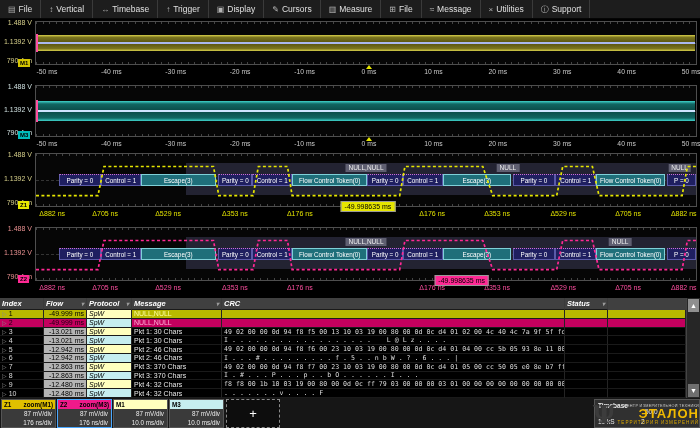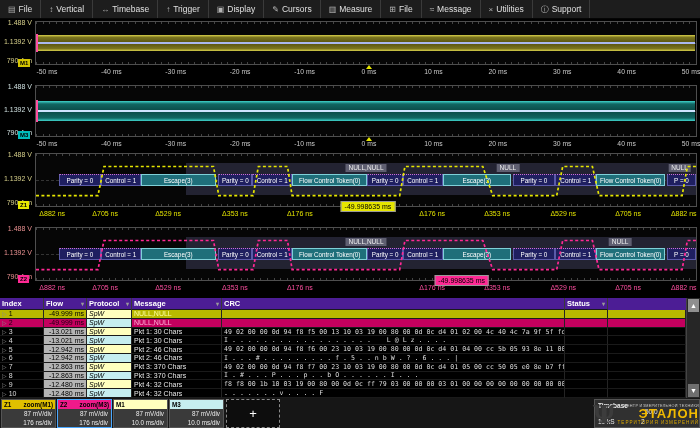--- a/index.html
+++ b/index.html
@@ -37,21 +37,21 @@
   .xaxis{position:absolute;left:35px;right:3px;}
   .xaxis .tick{position:absolute;top:3px;transform:translateX(-50%);font-size:6.8px;color:#c8c8c8;white-space:nowrap;}
   .xaxis .tick.delta{font-size:7px;}
   .trigmark{position:absolute;top:0;width:0;height:0;transform:translateX(-50%);
             border-left:3px solid transparent;border-right:3px solid transparent;border-bottom:4px solid #e6e600;}
   .badge{position:absolute;left:18px;font-size:6px;font-weight:bold;color:#000;padding:0 2px;line-height:8px;z-index:6;}
   
   .dtable{position:relative;margin-top:2px;width:700px;height:100px;background:#000;}
   .tgrid{width:686px;}
   .trow{display:grid;grid-template-columns:44px 43px 45px 90px 343px 43px 78px;height:8.8px;}
-  .trow.thead{height:12px;background:#4c1d95;}
+  .trow.thead{height:12px;background:#404040;font-style:italic;}
   .c{display:flex;align-items:center;padding:0 2px;overflow:hidden;white-space:nowrap;
      box-sizing:border-box;border-right:1px solid #242424;border-bottom:1px solid #1a1a1a;
      font-size:7px;color:#ddd;}
   .hc{font-size:7.5px;font-weight:bold;color:#fff;border-right:1px solid #3a3a3a;justify-content:flex-start;}
   .hc .sorticon{margin-left:auto;color:#9a9a9a;font-size:6px;}
   .ci .exp{color:#8a8a8a;font-size:6px;margin-right:2px;}
   .time{background:#b4b4b4;color:#000;justify-content:flex-end;}
   .msg{color:#e8e8e8;}
   .data-cell{font-family:"DejaVu Sans Mono",monospace;font-size:6.6px;color:#dcdcdc;white-space:pre;}
   .hl-y .c{background:#b8b800;color:#000;}

